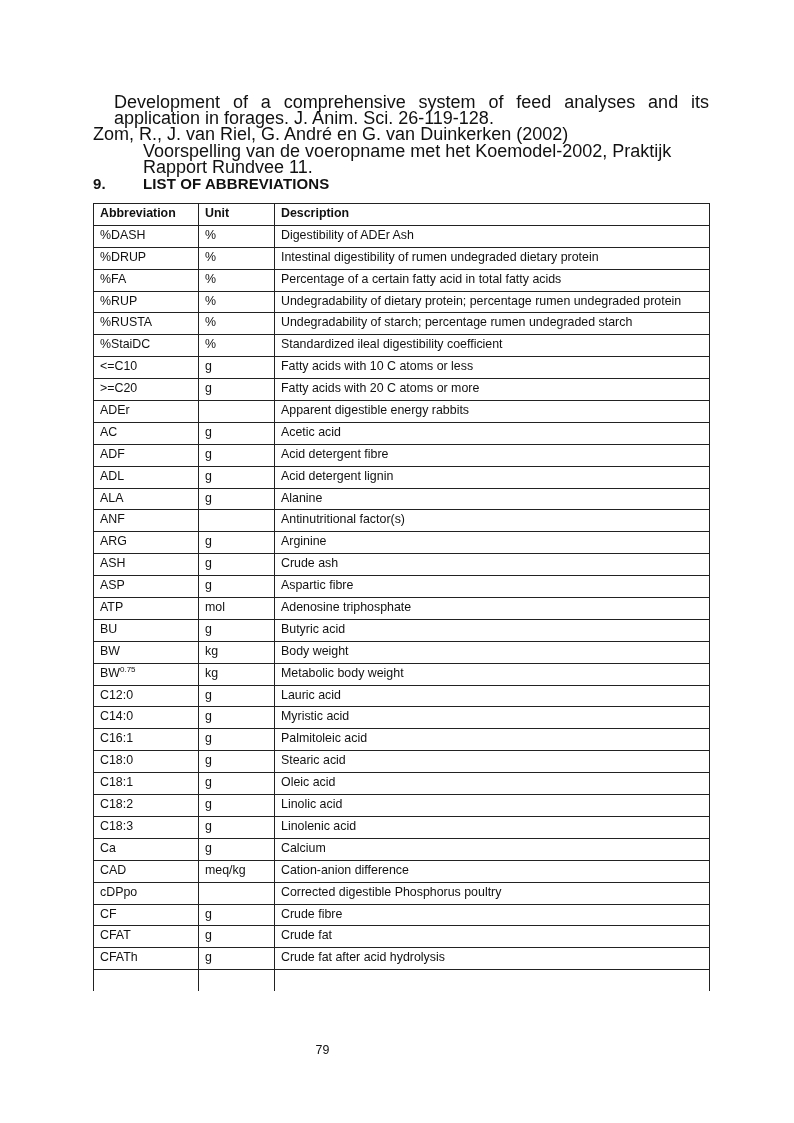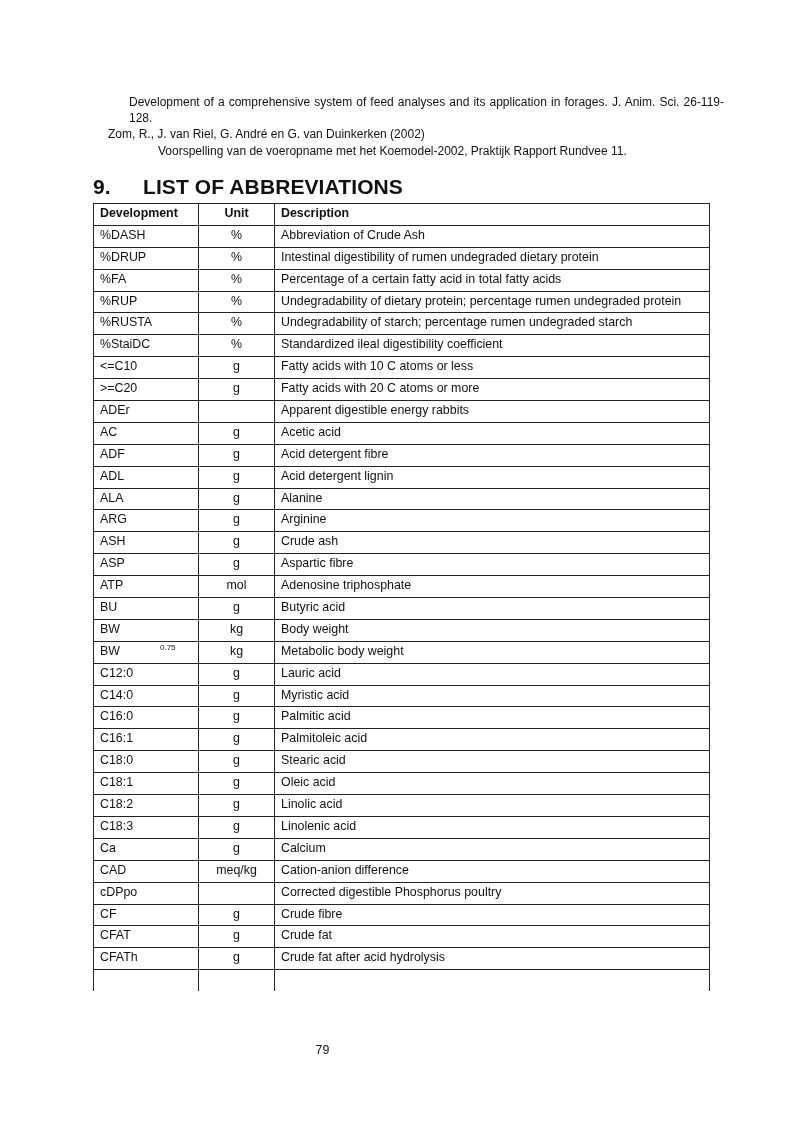--- a/index.html
+++ b/index.html
@@ -1,30 +1,30 @@
 <!DOCTYPE html>
 <html><head>
 <meta charset="utf-8">
 <style>
   html, body { margin: 0; padding: 0; background: #ffffff; }
   body { width: 794px; height: 1123px; position: relative; overflow: hidden;
          font-family: "Liberation Sans", sans-serif; color: #111; }
-  .refs { position: absolute; left: 108px; top: 94px; width: 616px; font-size: 12px; line-height: 16.2px; }
+  .refs { position: absolute; left: 93px; top: 94px; width: 616px; font-size: 18px; line-height: 16.2px; }
   .ref-cont { padding-left: 21px; text-align: justify; }
   .ref-cont2 { padding-left: 50px; }
-  .heading { position: absolute; left: 93px; top: 175px; font-size: 21px; font-weight: bold; letter-spacing: 0.1px; }
+  .heading { position: absolute; left: 93px; top: 175px; font-size: 15px; font-weight: bold; letter-spacing: 0.1px; }
   .heading .num { display: inline-block; width: 50px; }
   table.abbr { position: absolute; left: 93px; top: 203px; width: 617px; border-collapse: collapse;
                font-size: 12.4px; }
   table.abbr td, table.abbr th { border: 1.3px solid #222; padding: 0 6px; height: 18.9px; line-height: 15px; vertical-align: top; }
   table.abbr th { font-weight: bold; text-align: left; padding-top: 2px; }
-  table.abbr th.unit, table.abbr td.unit { text-align: center; }
+  table.abbr th.unit, table.abbr td.unit { }
   table.abbr td { padding-top: 2px; }
   col.c1 { width: 105px; } col.c2 { width: 76px; } col.c3 { width: auto; }
-  sup { font-size: 8px; vertical-align: 5px; line-height: 0; margin-left: 40px; }
+  sup { font-size: 8px; vertical-align: 5px; line-height: 0; }
   .tail td { height: 8px; border-bottom: none !important; padding: 0; }
   .pagenum { position: absolute; left: 0; width: 645px; top: 1043px; text-align: center; font-size: 12.4px; }
 </style>
 </head>
 <body>
 
 <div class="refs">
   <div class="ref-cont">Development of a comprehensive system of feed analyses and its application in forages. J. Anim. Sci. 26-119-128.</div>
   <div>Zom, R., J. van Riel, G. André en G. van Duinkerken (2002)</div>
   <div class="ref-cont2">Voorspelling van de voeropname met het Koemodel-2002, Praktijk Rapport Rundvee 11.</div>
@@ -35,30 +35,30 @@
 </div>
 
 <table class="abbr">
   <colgroup>
       <col class="c1">
       <col class="c2">
       <col class="c3">
     </colgroup>
   <thead>
     <tr>
-      <th>Development</th>
+      <th>Abbreviation</th>
       <th class="unit">Unit</th>
       <th>Description</th>
     </tr>
   </thead>
   <tbody id="tbody">
       <tr>
         <td><span>%DASH</span></td>
         <td class="unit">%</td>
-        <td>Abbreviation of Crude Ash</td>
+        <td>Digestibility of ADEr Ash</td>
       </tr>
       <tr>
         <td><span>%DRUP</span></td>
         <td class="unit">%</td>
         <td>Intestinal digestibility of rumen undegraded dietary protein</td>
       </tr>
       <tr>
         <td><span>%FA</span></td>
         <td class="unit">%</td>
         <td>Percentage of a certain fatty acid in total fatty acids</td>
@@ -107,20 +107,25 @@
         <td><span>ADL</span></td>
         <td class="unit">g</td>
         <td>Acid detergent lignin</td>
       </tr>
       <tr>
         <td><span>ALA</span></td>
         <td class="unit">g</td>
         <td>Alanine</td>
       </tr>
       <tr>
+        <td><span>ANF</span></td>
+        <td class="unit"></td>
+        <td>Antinutritional factor(s)</td>
+      </tr>
+      <tr>
         <td><span>ARG</span></td>
         <td class="unit">g</td>
         <td>Arginine</td>
       </tr>
       <tr>
         <td><span>ASH</span></td>
         <td class="unit">g</td>
         <td>Crude ash</td>
       </tr>
       <tr>
@@ -150,25 +155,20 @@
       </tr>
       <tr>
         <td><span>C12:0</span></td>
         <td class="unit">g</td>
         <td>Lauric acid</td>
       </tr>
       <tr>
         <td><span>C14:0</span></td>
         <td class="unit">g</td>
         <td>Myristic acid</td>
-      </tr>
-      <tr>
-        <td><span>C16:0</span></td>
-        <td class="unit">g</td>
-        <td>Palmitic acid</td>
       </tr>
       <tr>
         <td><span>C16:1</span></td>
         <td class="unit">g</td>
         <td>Palmitoleic acid</td>
       </tr>
       <tr>
         <td><span>C18:0</span></td>
         <td class="unit">g</td>
         <td>Stearic acid</td>

